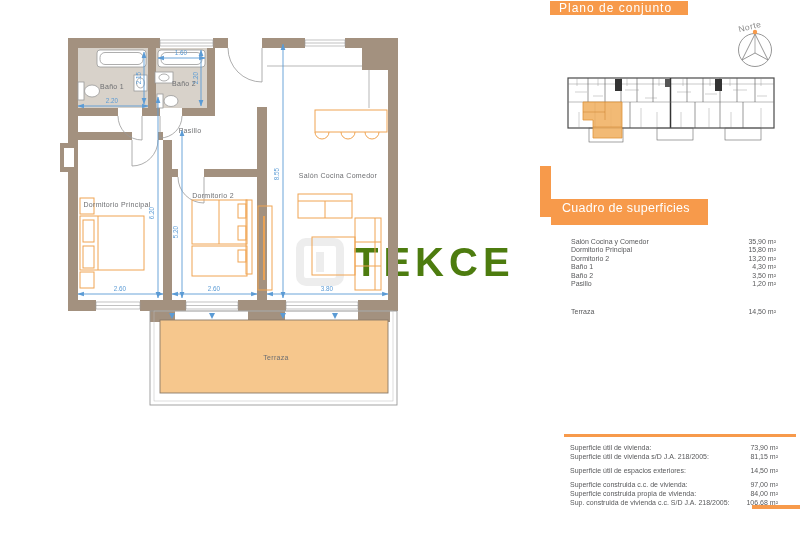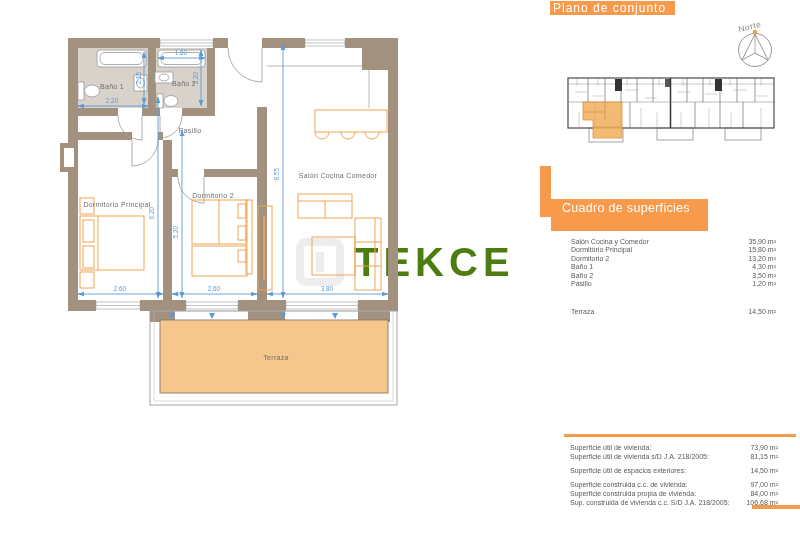--- a/index.html
+++ b/index.html
@@ -9,23 +9,23 @@
   
   #watermark{left:296px;top:238px;display:flex;align-items:center;z-index:0;}
   #wm-logo{width:32px;height:32px;border:8px solid #ededed;border-radius:10px;
            display:flex;align-items:center;justify-content:center;}
   #wm-bar{width:8px;height:20px;background:#ededed;}
   #wm-text{margin-left:10px;font-size:40px;font-weight:bold;color:#4d7c0f;letter-spacing:5px;line-height:48px;}
   
   #plan-svg{left:0;top:0;z-index:1;}
   
   .hdr{background:#f79a4b;color:#fff;z-index:2;}
-  #hdr-plano{left:550px;top:1px;width:125px;height:14px;font-size:12px;line-height:14px;
-             letter-spacing:1px;padding-left:3px;box-sizing:border-box;}
-  #hdr-cuadro{left:551px;top:199px;width:157px;height:32px;font-size:12.5px;line-height:18px;
+  #hdr-plano{left:550px;top:1px;width:138px;height:14px;font-size:12px;line-height:14px;
+             letter-spacing:1px;padding-left:9px;box-sizing:border-box;}
+  #hdr-cuadro{left:551px;top:199px;width:157px;height:26px;font-size:12.5px;line-height:18px;
               letter-spacing:0.3px;padding-left:11px;box-sizing:border-box;}
   #lbar{left:540px;top:166px;width:11px;height:51px;background:#f79a4b;z-index:2;}
   #north-svg{left:722px;top:14px;z-index:2;}
   #mini-svg{left:565px;top:72px;z-index:2;}
   #surface-table{left:571px;top:238px;width:205px;z-index:2;}
   #terraza-row{left:571px;top:308px;width:205px;z-index:2;}
   .trow{display:flex;justify-content:space-between;font-size:7px;line-height:8.4px;color:#58595b;}
   #totals{left:570px;top:443px;width:208px;z-index:2;}
   #totals .trow{line-height:9px;}
   .tgroup{margin-bottom:5px;}

